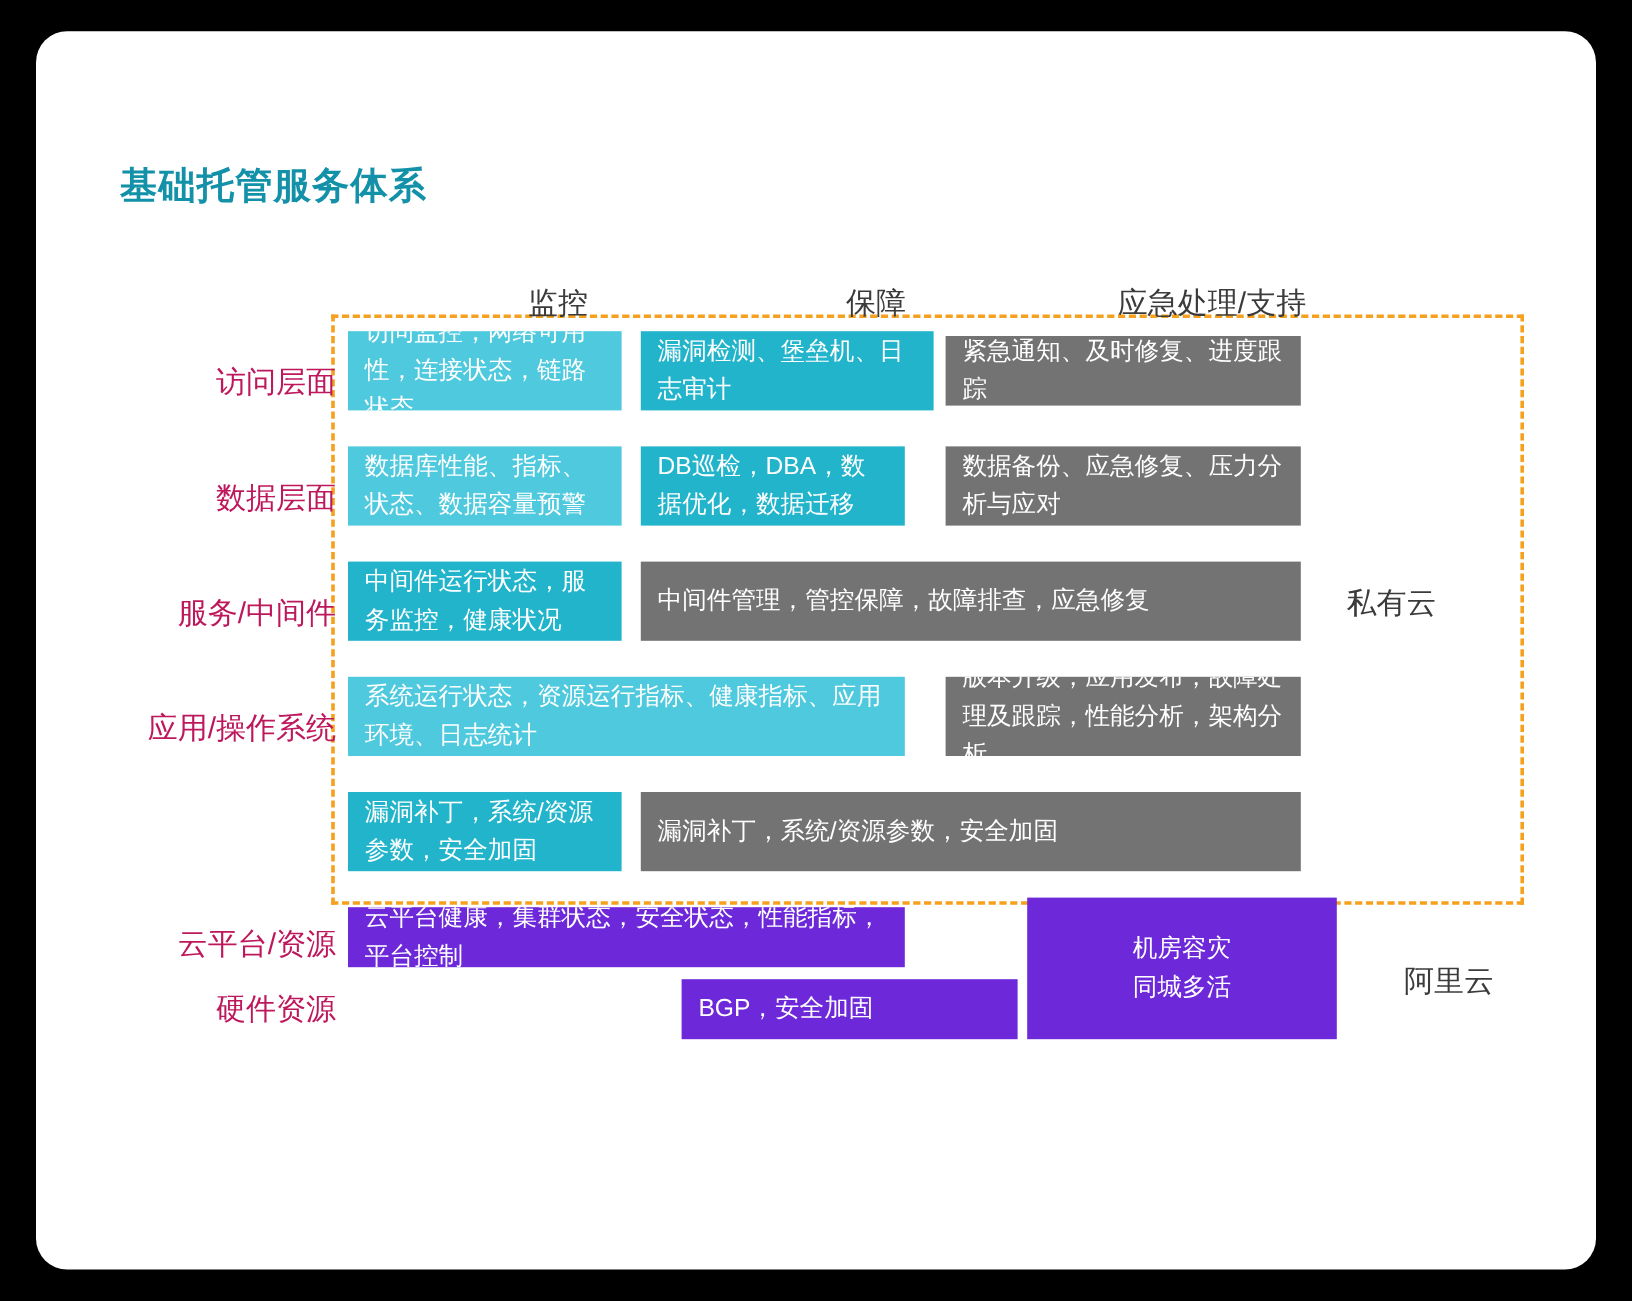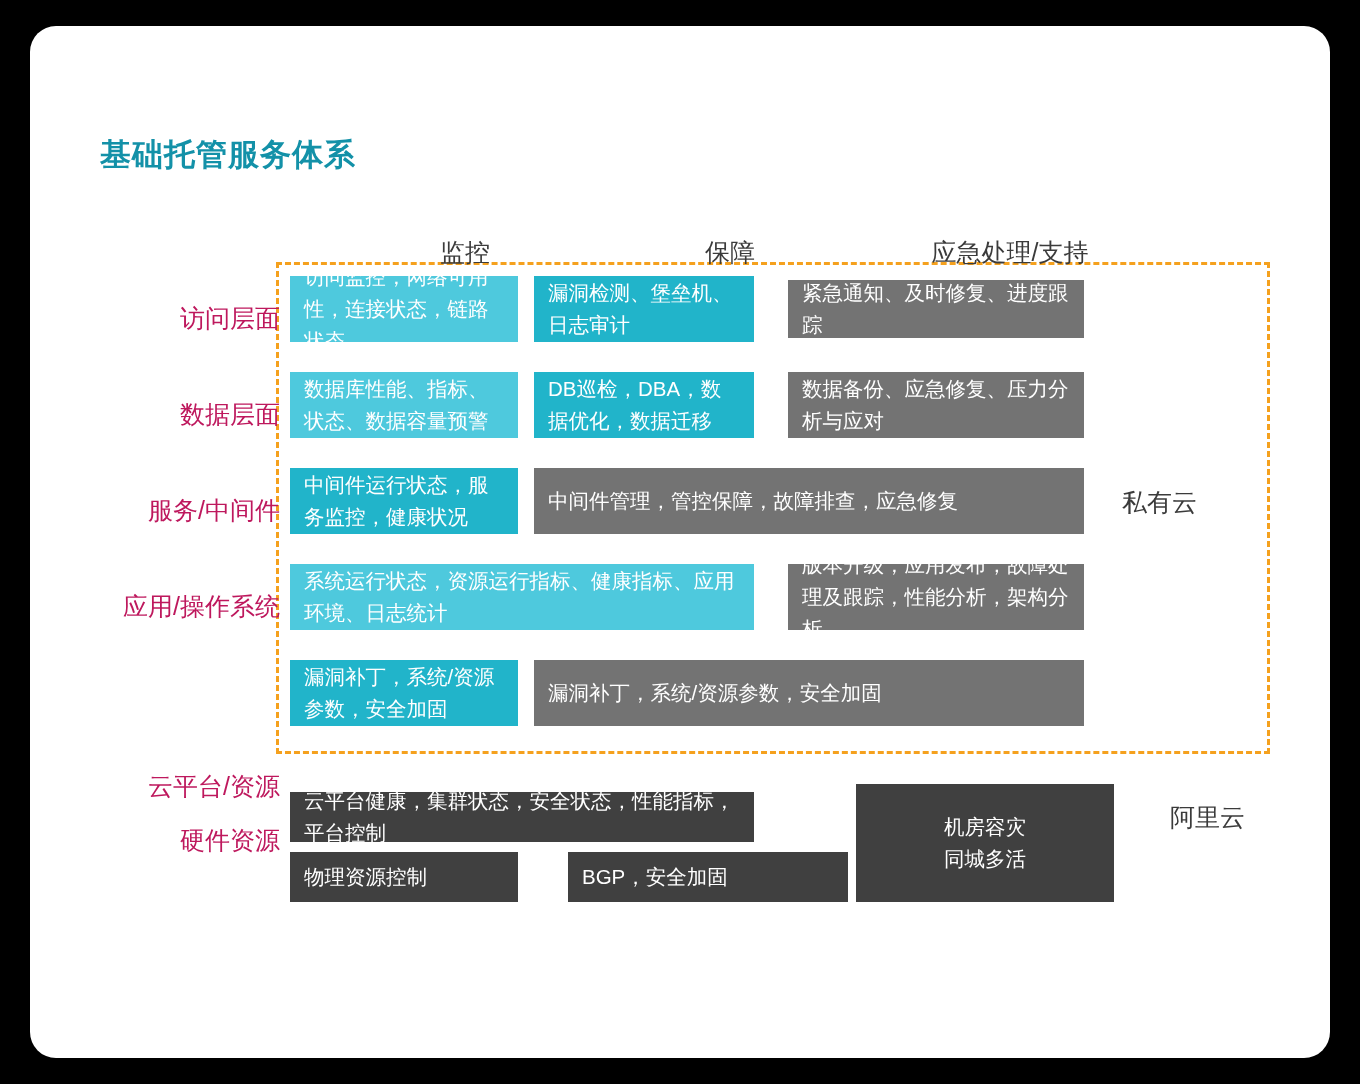--- a/index.html
+++ b/index.html
@@ -58,21 +58,21 @@
     line-height:32px;
     padding:0 14px;
     display:flex;
     align-items:center;
     overflow:hidden;
   }
   .cell span{display:block;width:100%;}
   .c-light {background:#4ec9dd;}
   .c-mid   {background:#21b4ca;}
   .c-dark  {background:#737373;}
-  .c-gray  {background:#404040;margin-top:36px;}
+  .c-gray  {background:#6d28d9;}
   .center{justify-content:center;text-align:center;}
 </style>
 </head>
 <body>
 
 <div class="card">
 
   <div class="title">基础托管服务体系</div>
 
   <div class="dashbox" style="left:246px;top:236px;width:994px;height:492px;"></div>
@@ -87,21 +87,21 @@
   <div class="rowlabel" style="left:20px;top:564px;width:230px;">应用/操作系统</div>
   <div class="rowlabel" style="left:30px;top:744px;width:220px;">云平台/资源</div>
   <div class="rowlabel" style="left:30px;top:798px;width:220px;">硬件资源</div>
 
   <div class="sidelabel" style="left:1092px;top:460px;">私有云</div>
   <div class="sidelabel" style="left:1140px;top:775px;">阿里云</div>
 
   <div class="cell c-light" style="left:260px;top:250px;width:228px;height:66px;">
     <span>访问监控，网络可用性，连接状态，链路状态</span>
   </div>
-  <div class="cell c-mid" style="left:504px;top:250px;width:220px;height:66px;">
+  <div class="cell c-mid" style="left:504px;top:250px;width:244px;height:66px;">
     <span>漏洞检测、堡垒机、日志审计</span>
   </div>
   <div class="cell c-dark" style="left:758px;top:254px;width:296px;height:58px;">
     <span>紧急通知、及时修复、进度跟踪</span>
   </div>
 
   <div class="cell c-light" style="left:260px;top:346px;width:228px;height:66px;">
     <span>数据库性能、指标、状态、数据容量预警</span>
   </div>
   <div class="cell c-mid" style="left:504px;top:346px;width:220px;height:66px;">
@@ -133,20 +133,17 @@
   </div>
 
   <div class="cell c-gray" style="left:260px;top:730px;width:464px;height:50px;">
     <span>云平台健康，集群状态，安全状态，性能指标，平台控制</span>
   </div>
   <div class="cell c-gray center" style="left:826px;top:722px;width:258px;height:118px;white-space:pre-line;align-items:center;">
     <span>机房容灾
 同城多活</span>
   </div>
 
-  <div class="cell c-gray" style="left:260px;top:790px;width:228px;height:50px;">
-    <span>物理资源控制</span>
-  </div>
   <div class="cell c-gray" style="left:538px;top:790px;width:280px;height:50px;">
     <span>BGP，安全加固</span>
   </div>
 
 </div>
 
 </body></html>

